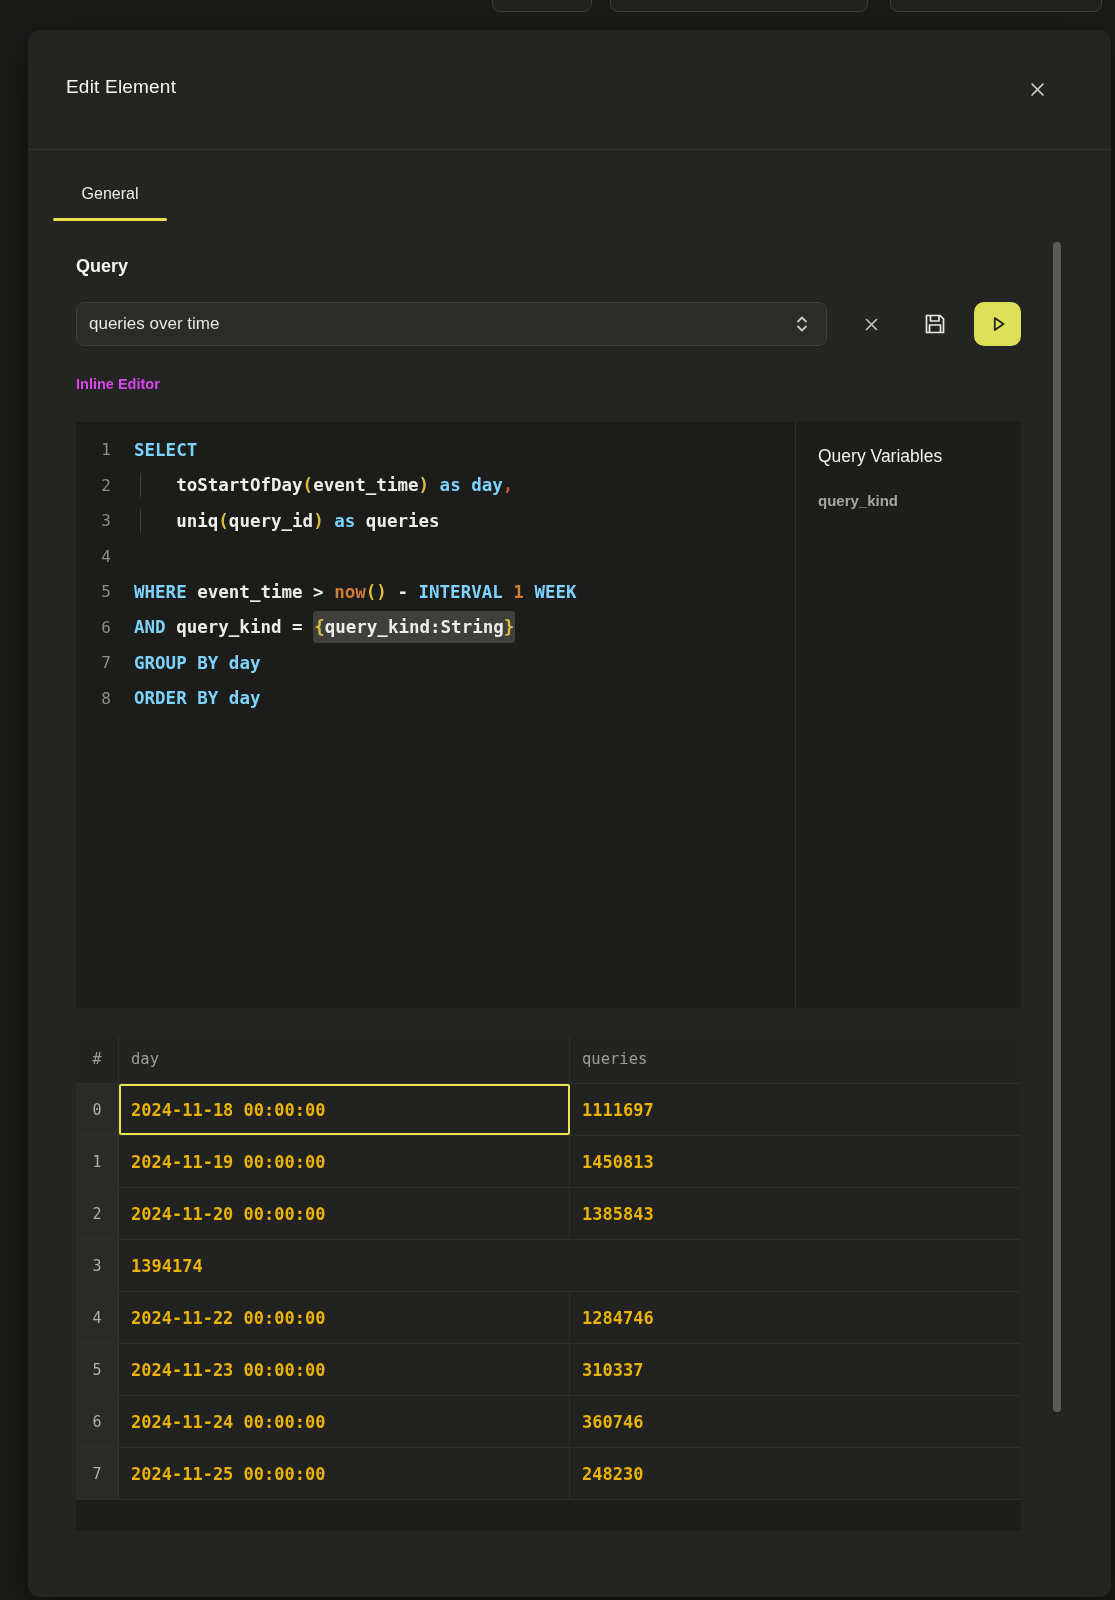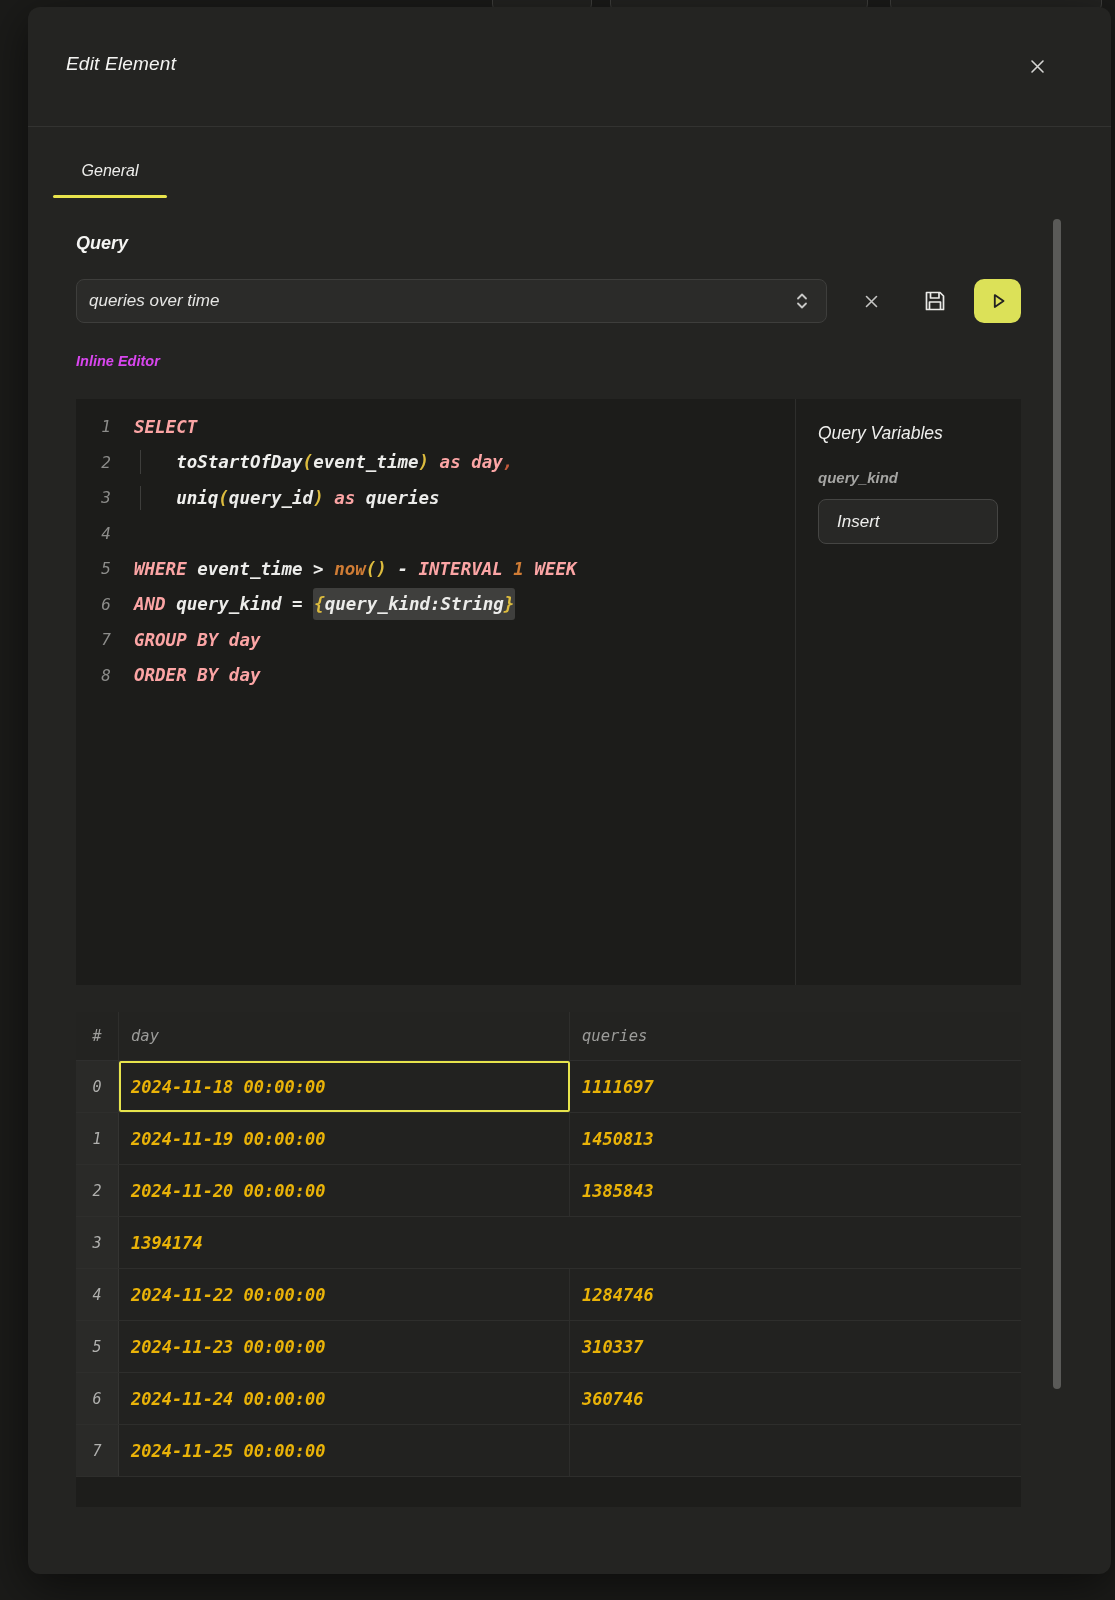--- a/index.html
+++ b/index.html
@@ -11,22 +11,22 @@
     color:#ececea;
   }
   
   .bg-btn { position:absolute; top:-16px; height:28px; border:1px solid #3f3f3d;
             border-radius:8px; background:#232321; }
   .bg-btn.b1 { left:492px; width:100px; }
   .bg-btn.b2 { left:610px; width:258px; }
   .bg-btn.b3 { left:890px; width:212px; }
 
   
-  .modal { position:absolute; left:28px; top:7px; width:1083px; height:1567px;
-           background:#242422; border-radius:12px; box-shadow:0 12px 48px rgba(0,0,0,.55);font-style:italic; }
+  .modal { position:absolute; left:28px; top:30px; width:1083px; height:1567px;
+           background:#242422; border-radius:12px; box-shadow:0 12px 48px rgba(0,0,0,.55); }
   .modal-header { position:absolute; left:0; top:0; right:0; height:120px;
                   border-bottom:1px solid rgba(255,255,255,.07); }
   .modal-title { position:absolute; left:38px; top:46px; font-size:19px; font-weight:500;
                  color:#f4f4f2; letter-spacing:.2px; }
   .close-btn { position:absolute; left:999px; top:49px; width:20px; height:20px;
                display:flex; align-items:center; justify-content:center; cursor:pointer; }
 
   
   .tab { position:absolute; left:25px; top:155px; width:114px; text-align:center; cursor:pointer; }
   .tab-label { font-size:16px; color:#ededeb; }
@@ -55,21 +55,21 @@
   .editor-wrap { position:absolute; left:48px; top:392px; width:945px; height:586px; display:flex; }
   .editor-pane { width:720px; height:100%; background:#1c1c1a; border-right:1px solid #2e2e2c;
                  padding-top:10px; overflow:hidden; }
   .code-line { display:flex; height:35.5px; align-items:center;
                font-family:"DejaVu Sans Mono", monospace; font-size:17.5px; font-weight:bold;
                white-space:pre; }
   .line-num { width:30px; margin-left:5px; text-align:right; color:#8c8c8a;
               font-size:16px; font-weight:normal; flex:none; }
   .line-code { margin-left:23px; position:relative; }
   .indent-guide { position:absolute; left:6px; top:-2px; bottom:-2px; width:1px; background:#3e3e3c; }
-  .tk-kw    { color:#fca5a5; }
+  .tk-kw    { color:#7dd3fc; }
   .tk-plain { color:#ececea; }
   .tk-fn    { color:#f0f0ee; }
   .tk-paren { color:#ddbc3e; }
   .tk-str   { color:#a8b15c; }
   .tk-comma { color:#c35a3b; }
   .tk-orange{ color:#cf7c35; }
   .tk-param { background:#3f3f3d; border-radius:3px; padding:6px 1px; }
   .tk-brace { color:#ddbc3e; }
 
   
@@ -178,21 +178,20 @@
           <div class="code-line"><span class="line-num">5</span><span class="line-code"><span class="tk-kw">WHERE</span><span class="tk-plain"> event_time &gt; </span><span class="tk-orange">now</span><span class="tk-paren">()</span><span class="tk-plain"> - </span><span class="tk-kw">INTERVAL</span><span class="tk-plain"> </span><span class="tk-orange">1</span><span class="tk-plain"> </span><span class="tk-kw">WEEK</span></span></div>
           <div class="code-line"><span class="line-num">6</span><span class="line-code"><span class="tk-kw">AND</span><span class="tk-plain"> query_kind = </span><span class="tk-param"><span class="tk-brace">{</span><span class="tk-plain">query_kind:String</span><span class="tk-brace">}</span></span></span></div>
           <div class="code-line"><span class="line-num">7</span><span class="line-code"><span class="tk-kw">GROUP</span><span class="tk-plain"> </span><span class="tk-kw">BY</span><span class="tk-plain"> </span><span class="tk-kw">day</span></span></div>
           <div class="code-line"><span class="line-num">8</span><span class="line-code"><span class="tk-kw">ORDER</span><span class="tk-plain"> </span><span class="tk-kw">BY</span><span class="tk-plain"> </span><span class="tk-kw">day</span></span></div>
         </div>
     </div>
     <div class="vars-pane">
       <div class="vars-heading">Query Variables</div>
       <div id="vars-list">
           <div class="var-name">query_kind</div>
-          <div class="var-insert">Insert</div>
         </div>
     </div>
   </div>
 
   <div class="results">
     <div class="t-header">
       <div class="c-idx">#</div>
       <div class="c-day">day</div>
       <div class="c-q">queries</div>
     </div>
@@ -227,19 +226,20 @@
           <div class="c-q">310337</div>
         </div>
         <div class="t-row">
           <div class="c-idx">6</div>
           <div class="c-day">2024-11-24 00:00:00</div>
           <div class="c-q">360746</div>
         </div>
         <div class="t-row">
           <div class="c-idx">7</div>
           <div class="c-day">2024-11-25 00:00:00</div>
+          <div class="c-q">248230</div>
         </div>
       </div>
     <div class="t-footer"></div>
   </div>
 
   <div class="scroll-thumb"></div>
 </div>
 
 </body></html>

